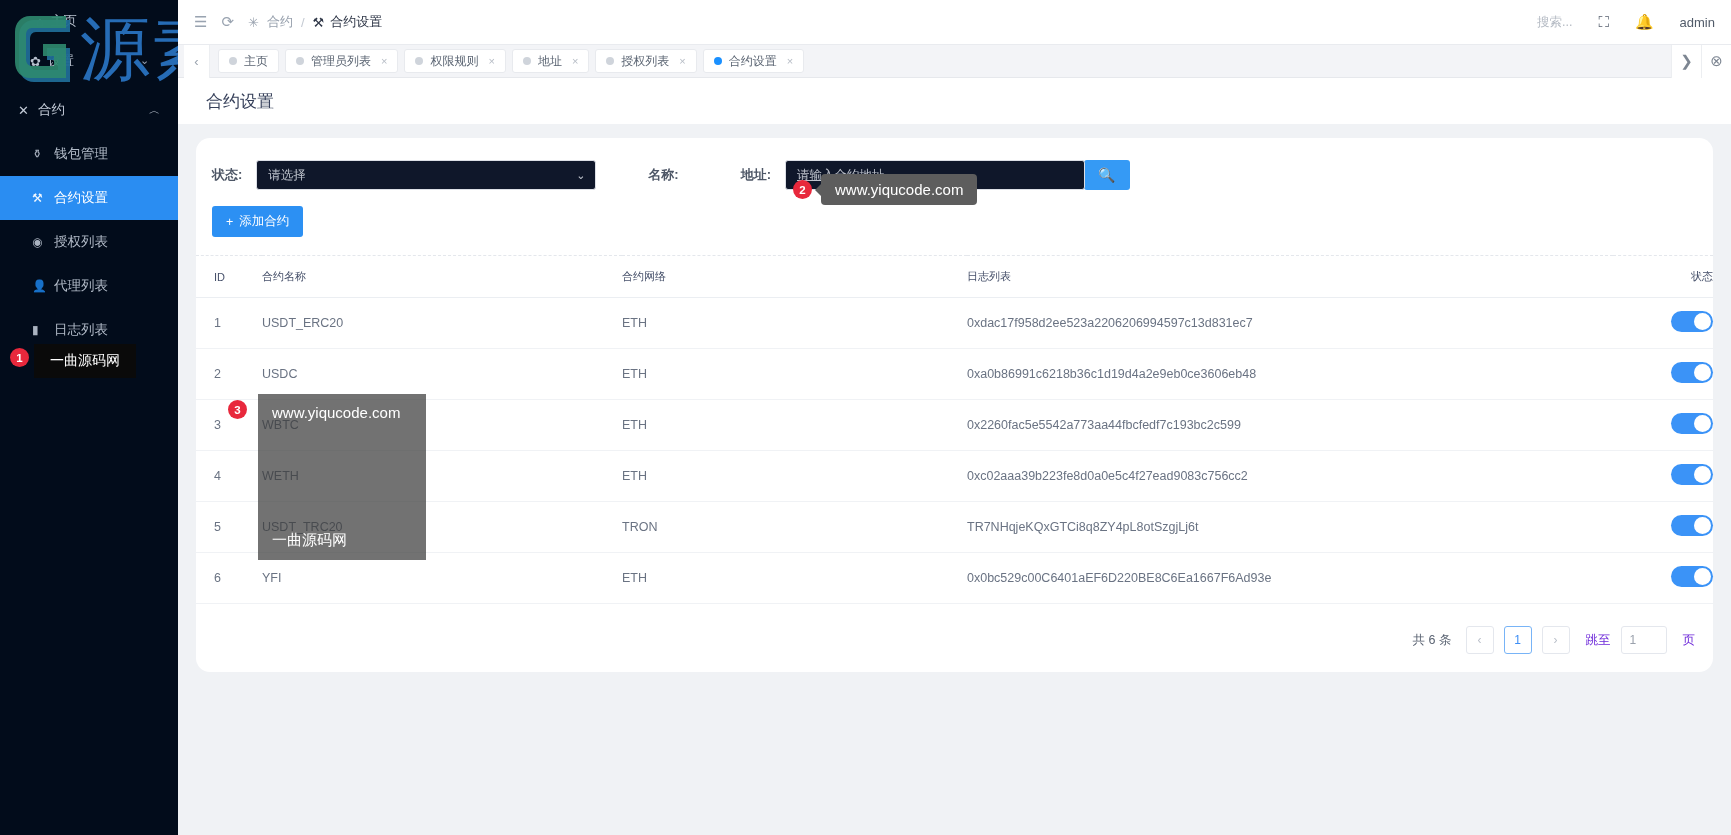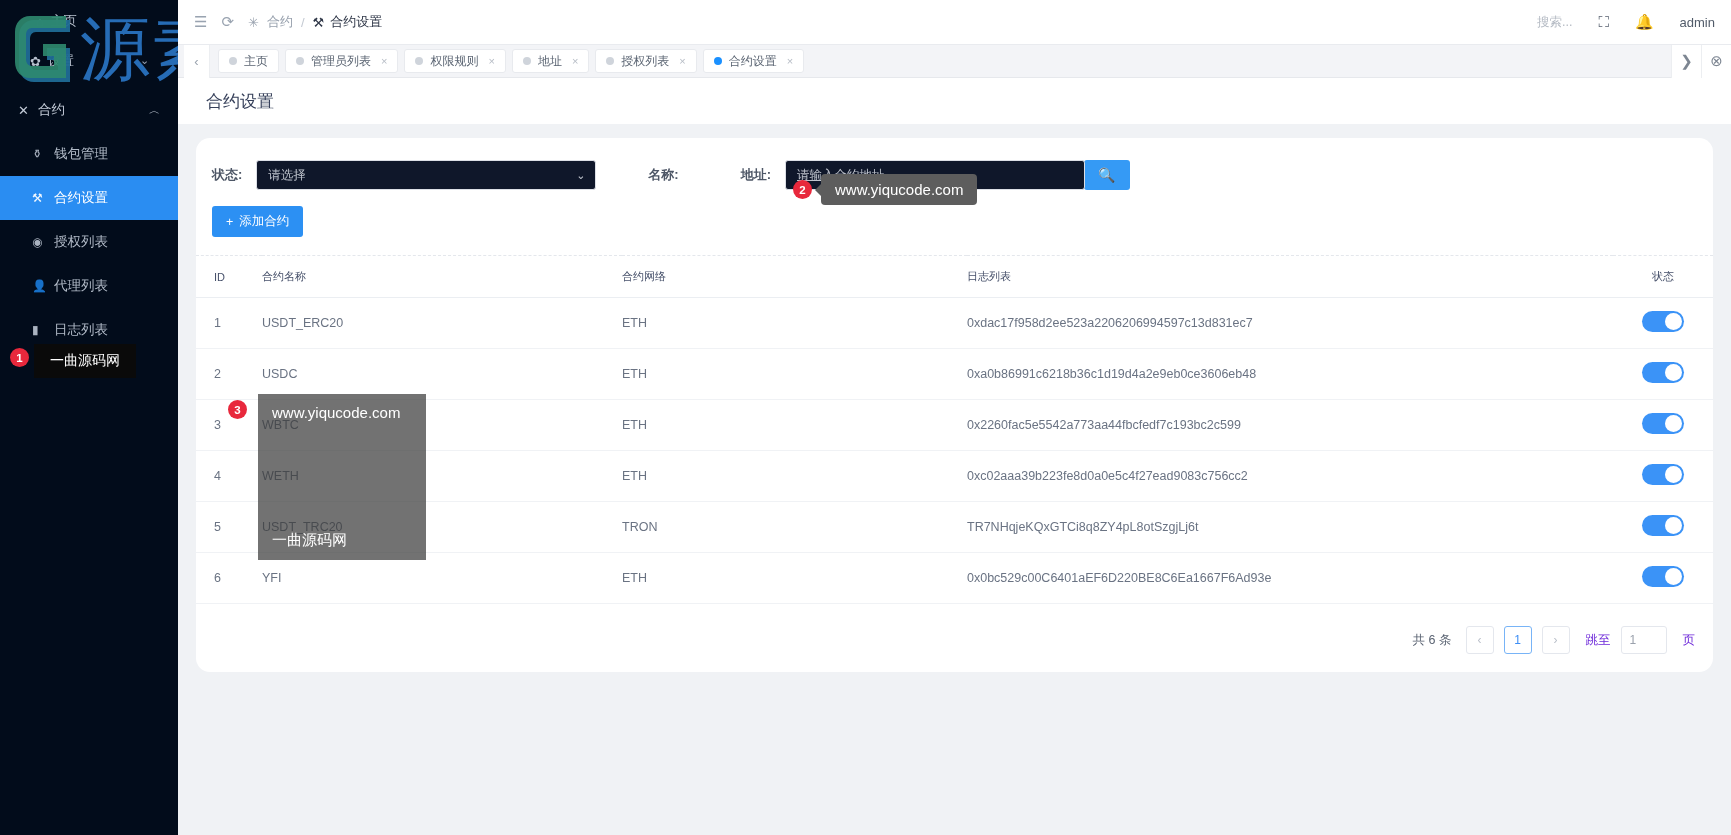--- a/index.html
+++ b/index.html
@@ -120,21 +120,21 @@
     text-align:left; font-size:11px; color:#46506a; font-weight:400;
     padding: 13px 0 13px 0; border-top: 1px dashed #e4e7ec; border-bottom: 1px solid #ebeef2;
   }
   tbody td {
     font-size:12.5px; color:#6a7383; padding: 13px 0; border-bottom:1px solid #f0f2f5;
   }
   .c-id { width: 66px; padding-left: 18px !important; }
   .c-name { width: 360px; }
   .c-net { width: 345px; }
   .c-addr { }
-  .c-status { width: 100px; text-align: center; }
+  .c-status { width: 100px; text-align: right; }
   thead th.c-id { padding-left: 18px; }
 
   .switch {
     width: 42px; height: 21px; border-radius: 11px; background:#3b93f7; position:relative; display:inline-block;
   }
   .switch .knob {
     position:absolute; top:2px; right:2px; width:17px; height:17px; border-radius:50%;
     background:#fff;
   }
 

